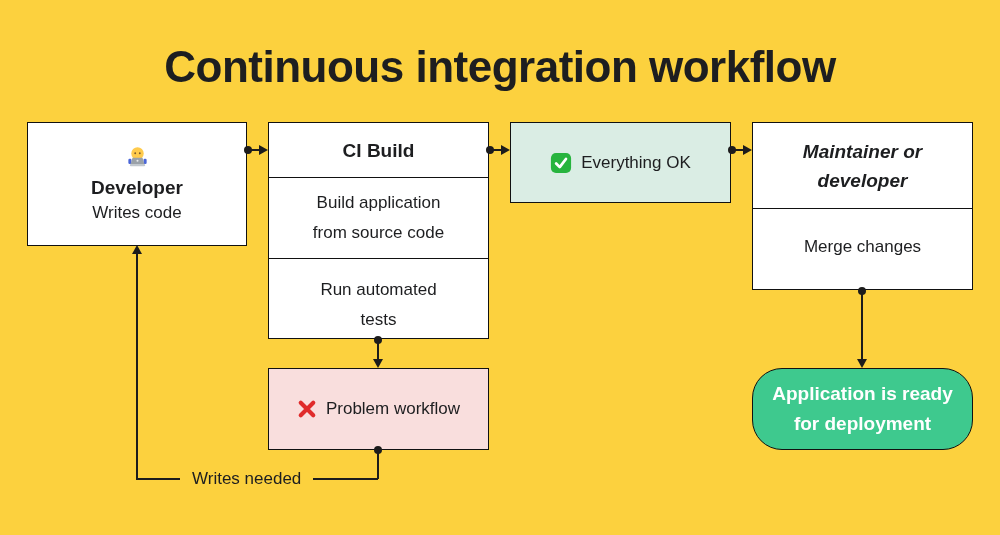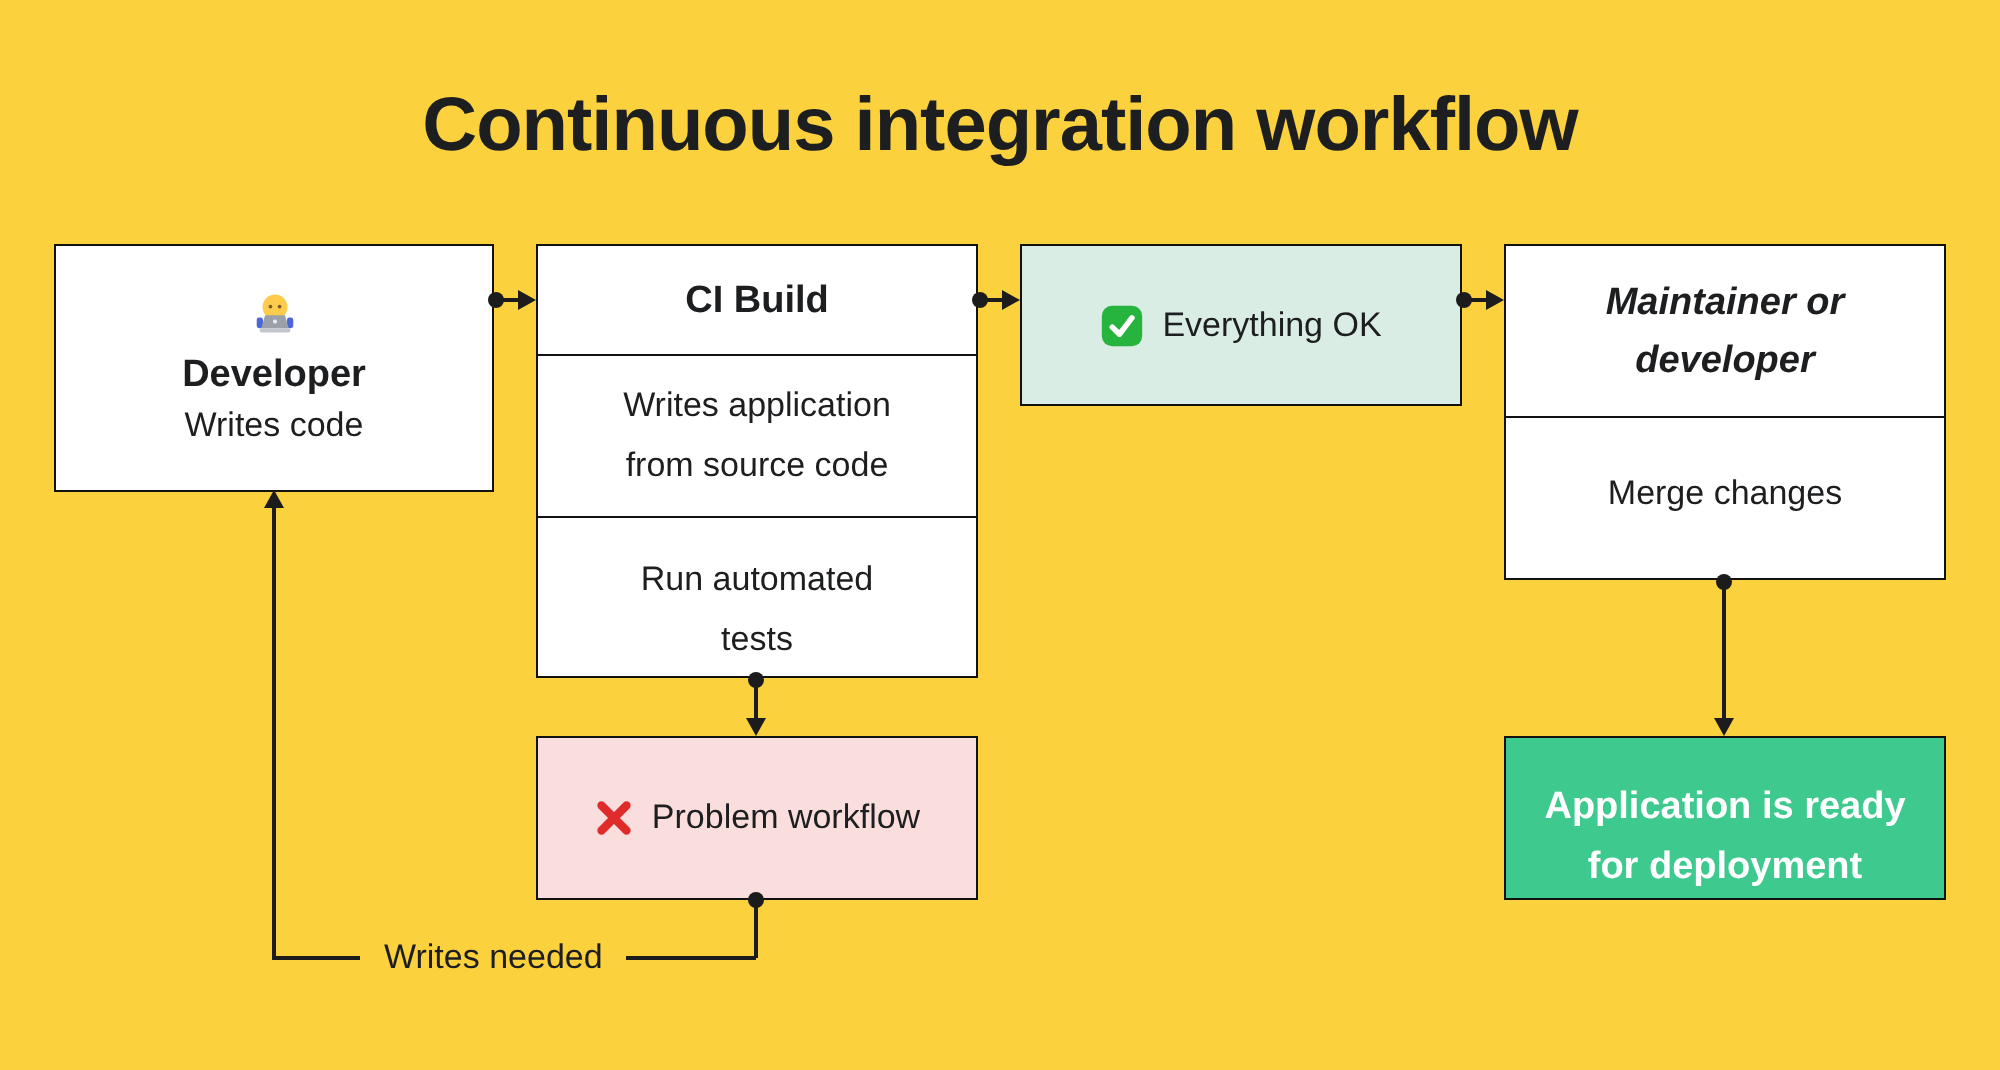--- a/index.html
+++ b/index.html
@@ -5,40 +5,40 @@
   :root{
     --background:#FCD13E; --ink:#1D1E20; --line:#1C1C1C; --border:#111111;
     --mint:#DAEDE4; --pink:#F9DEDD; --green:#3EC98E; --check:#27B43E;
     --cross:#E02B2B; --deploy-text:#FFFFFF; --box:#FFFFFF;
   }
   *{margin:0;padding:0;box-sizing:border-box;}
   html,body{width:1000px;height:535px;}
   body{font-family:"Liberation Sans","DejaVu Sans",sans-serif;background:var(--background);}
   .canvas{position:relative;width:1000px;height:535px;background:var(--background);overflow:hidden;}
   .title{position:absolute;left:0;top:42px;width:1000px;text-align:center;
-    font-size:38px;font-weight:700;letter-spacing:-0.5px;color:var(--ink);}
+    font-size:44px;font-weight:700;letter-spacing:-0.5px;color:var(--ink);}
   .box{position:absolute;background:var(--box);border:1.5px solid var(--border);color:var(--ink);}
   .sect{display:flex;align-items:center;justify-content:center;text-align:center;
     font-size:17px;line-height:30px;color:var(--ink);}
   .sect.head{font-size:19px;font-weight:700;line-height:29px;}
   .sect + .sect{border-top:1.5px solid var(--border);}
   .stack{display:flex;flex-direction:column;align-items:center;justify-content:center;text-align:right;}
   .row{display:flex;align-items:center;justify-content:center;gap:9px;font-size:17px;}
   .ico{display:inline-flex;flex:none;}
   
   #box-developer{left:27px;top:122px;width:220px;height:124px;}
   #box-developer .box-title{font-size:19px;font-weight:700;margin-top:5px;}
   #box-developer .box-sub{font-size:17px;margin-top:4px;}
   #box-ci{left:268px;top:122px;width:221px;height:217px;}
   #box-ci .s1{height:54px;} #box-ci .s2{height:81px;} #box-ci .s3{height:92px;}
   #box-ok{left:510px;top:122px;width:221px;height:81px;background:var(--mint);display:flex;align-items:center;justify-content:center;text-align:right;}
   #box-maintainer{left:752px;top:122px;width:221px;height:168px;}
   #box-maintainer .s1{height:85px;font-style:italic;} #box-maintainer .s2{height:77px;}
   #box-problem{left:268px;top:368px;width:221px;height:82px;background:var(--pink);display:flex;align-items:center;justify-content:center;}
-  #box-deploy{left:752px;top:368px;width:221px;height:82px;background:var(--green);display:flex;align-items:flex-end;justify-content:center;}
+  #box-deploy{left:752px;top:368px;width:221px;height:82px;background:var(--green);display:flex;align-items:center;justify-content:center;border-radius:30px;}
   #box-deploy span{display:inline-block;max-width:190px;font-size:19px;font-weight:700;
     line-height:30px;color:var(--deploy-text);text-align:center;}
   .w150{display:inline-block;max-width:150px;}
   .w160{display:inline-block;max-width:160px;}
   
   .dot{position:absolute;width:8px;height:8px;border-radius:50%;background:var(--line);}
   .hline{position:absolute;height:2px;background:var(--line);}
   .vline{position:absolute;width:2px;background:var(--line);}
   .arr-r{position:absolute;width:0;height:0;border-top:5px solid transparent;
     border-bottom:5px solid transparent;border-left:9px solid var(--line);}
@@ -69,21 +69,21 @@
         <rect x="5.6" y="18.4" width="14.8" height="2.1" rx="1" fill="#C2C8CE"></rect>
       </svg>
     </span>
     <div class="box-title">Developer</div>
     <div class="box-sub">Writes code</div>
   </div>
 
   <div class="box" id="box-ci">
     <div class="sect head s1">CI Build</div>
     <div class="sect s2">
-        <span class="w150">Writes application from source code</span>
+        <span class="w150">Build application from source code</span>
       </div>
     <div class="sect s3">
         <span class="w150">Run automated tests</span>
       </div>
   </div>
 
   <div class="box" id="box-ok">
     <div class="row">
       <span class="ico">
         <svg width="22" height="22" viewBox="0 0 24 24">

